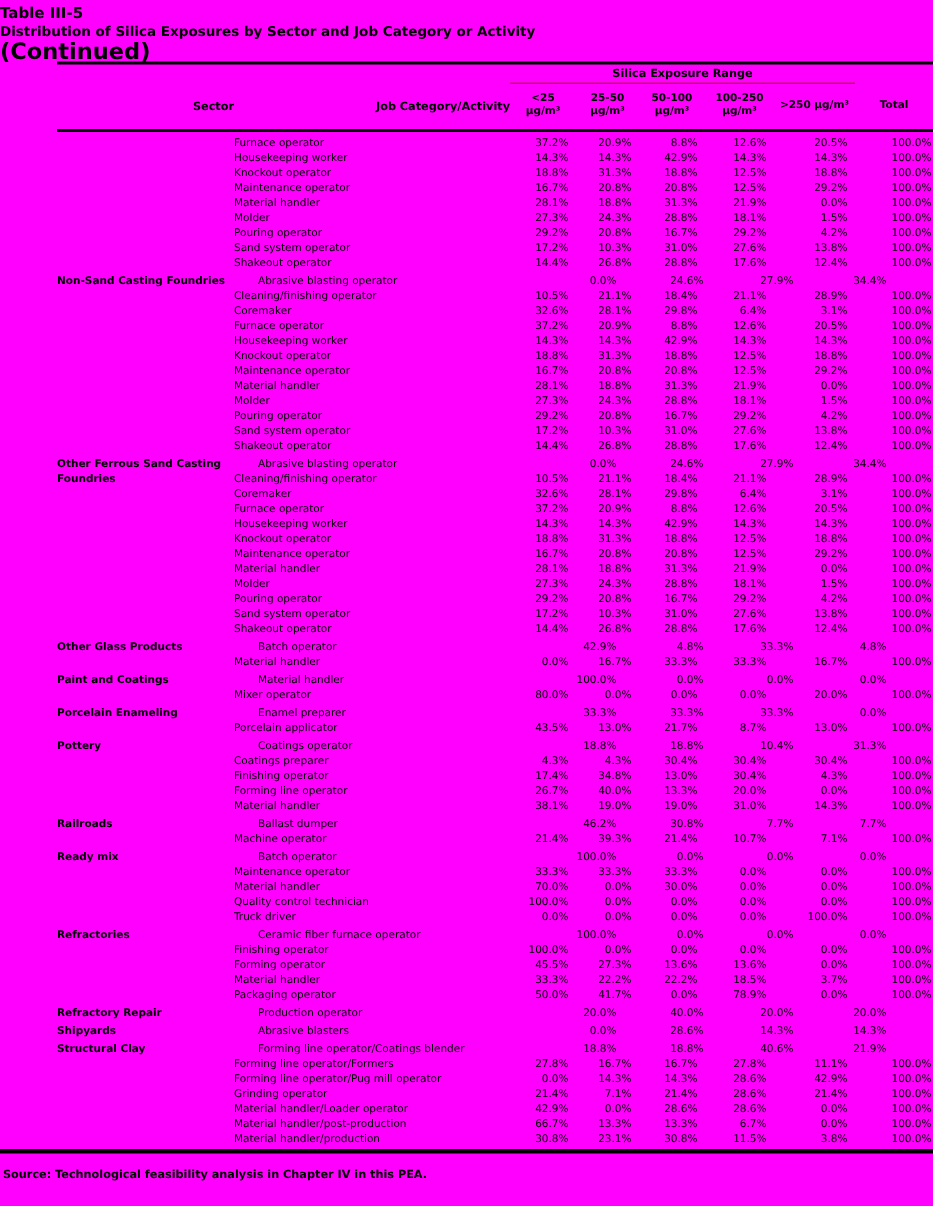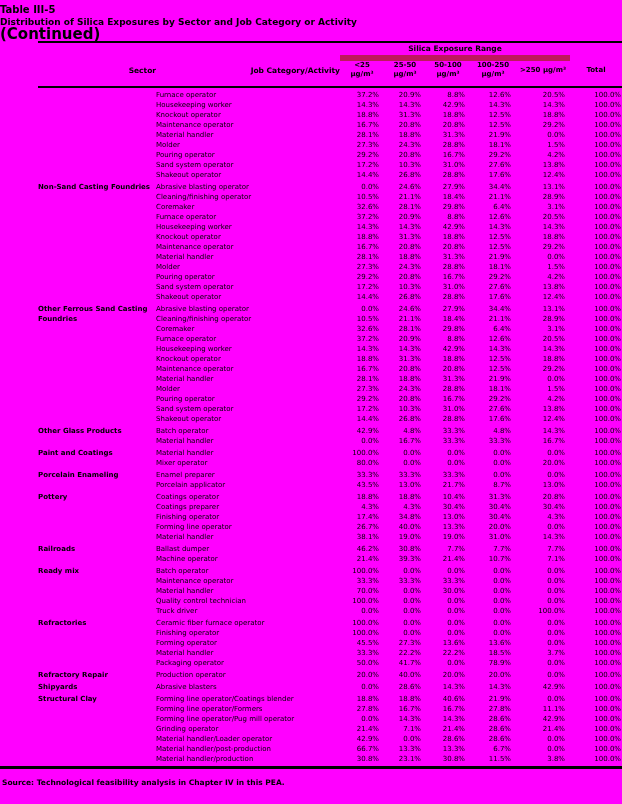--- a/index.html
+++ b/index.html
@@ -20,38 +20,38 @@
   .header-grid{
     position:relative;
     margin-left:38px;width:584px;
     display:grid;
     grid-template-columns:118px 184px 44px 42px 44px 46px 54px 52px;
     padding-top:14px;padding-bottom:3px;
   }
   .range-group{
     position:absolute;top:1px;left:302px;width:230px;
     text-align:center;font-size:7.5px;font-weight:bold;
-    border-bottom:6px solid #be185d;padding-bottom:2px;
+    border-bottom:1px solid #be185d;padding-bottom:2px;
   }
   .h-label{font-size:7.5px;font-weight:bold;text-align:right;}
   .h-sector{grid-column:1;align-self:center;}
   .h-job{grid-column:2;align-self:center;}
   .col-head{
     display:flex;flex-direction:column;justify-content:center;
     min-height:26px;text-align:center;
     font-size:7px;font-weight:bold;line-height:9px;
   }
   .rule-heavy{margin-left:38px;width:584px;height:2px;}
   .rows{margin-left:38px;width:584px;margin-top:2px;}
   .row{
     display:grid;
     grid-template-columns:118px 184px 44px 42px 44px 46px 54px 52px;
     height:10px;line-height:10px;font-size:7px;
   }
-  .row.sec{margin-top:2px;}
+  .row.sec{margin-top:2px;gap:16px;}
   .cell-sector{font-weight:bold;font-size:7px;line-height:10px;overflow:visible;white-space:normal;}
   .cell-job{white-space:nowrap;overflow:visible;}
   .cell-val{text-align:right;padding-right:5px;white-space:nowrap;}
   .cell-total{text-align:right;padding-right:1px;white-space:nowrap;}
   .rule-bottom{width:622px;height:3px;margin-top:2px;}
   .footer{margin-left:2px;margin-top:9px;font-size:7.5px;font-weight:bold;}
 </style>
 </head>
 <body>
 

